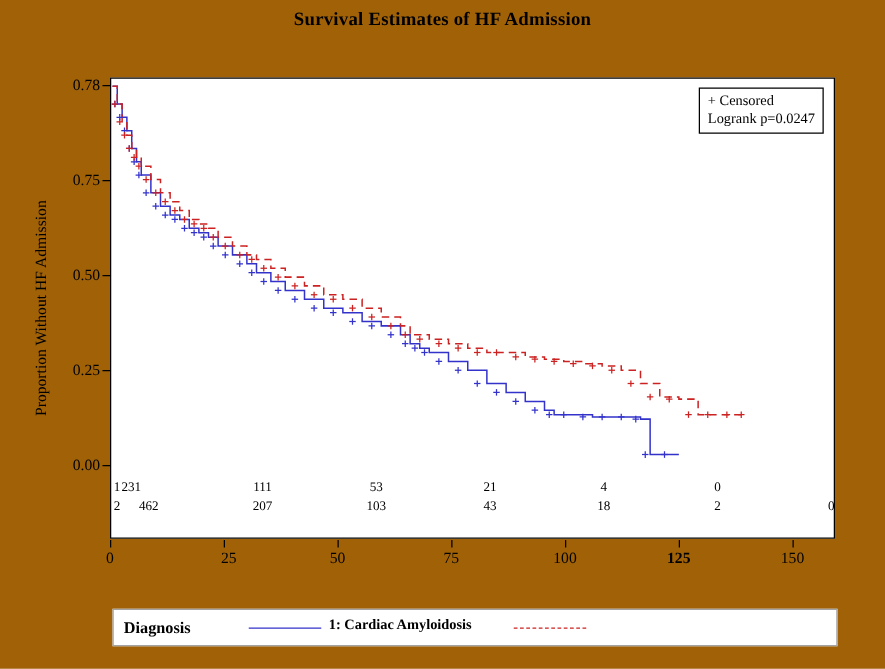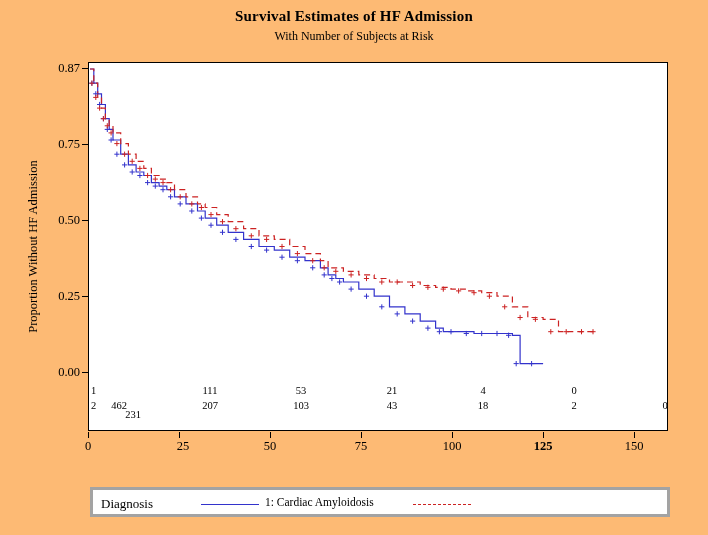--- a/index.html
+++ b/index.html
@@ -11,21 +11,21 @@
     width: 708px;
     height: 535px;
     font-family: "Liberation Serif", serif;
     color: #000000;
     overflow: hidden;
   }
   #stage {
     position: relative;
     width: 708px;
     height: 535px;
-    background: #fdba74;
+    background: #a16207;
   }
   .title {
     position: absolute;
     left: 0;
     top: 8px;
     width: 708px;
     text-align: center;
     font-size: 15px;
     font-weight: bold;
     font-family: "Liberation Serif", serif;
@@ -145,23 +145,24 @@
     text-align: center;
     font-size: 10.5px;
   }
   
   #legend {
     position: absolute;
     left: 90px;
     top: 487px;
     width: 580px;
     height: 30px;
-    border: 3px solid #a3a3a3;
+    border: 1px solid #a3a3a3;
     box-sizing: border-box;
     background: #ffffff;
+    font-weight: bold;
   }
   #legend-title {
     position: absolute;
     left: 8px;
     top: 6px;
     font-size: 13px;
   }
   .legend-line {
     position: absolute;
     top: 14px;
@@ -174,27 +175,26 @@
     top: 6px;
     font-size: 11.5px;
   }
 </style>
 </head>
 <body>
 
 <div id="stage">
 
   <div class="title">Survival Estimates of HF Admission</div>
-  <div class="subtitle">With Number of Subjects at Risk</div>
 
   <div id="ylabel-wrap">
     <div class="ylabel">Proportion Without HF Admission</div>
   </div>
 
-  <div class="ytick" style="left:34px; top:62px;">0.87</div>
+  <div class="ytick" style="left:34px; top:62px;">0.78</div>
   <div class="ytick" style="left:34px; top:138px;">0.75</div>
   <div class="ytick" style="left:34px; top:214px;">0.50</div>
   <div class="ytick" style="left:34px; top:290px;">0.25</div>
   <div class="ytick" style="left:34px; top:366px;">0.00</div>
 
   <div class="ytickmark" style="left:82px; top:68px;"></div>
   <div class="ytickmark" style="left:82px; top:144px;"></div>
   <div class="ytickmark" style="left:82px; top:220px;"></div>
   <div class="ytickmark" style="left:82px; top:296px;"></div>
   <div class="ytickmark" style="left:82px; top:372px;"></div>
@@ -546,27 +546,31 @@
             <line x1="489.9" y1="268.7" x2="495.1" y2="268.7"></line>
             <line x1="492.5" y1="266.1" x2="492.5" y2="271.3"></line>
           </g>
           <g stroke="#cc2222" stroke-width="1">
             <line x1="501.4" y1="268.7" x2="506.6" y2="268.7"></line>
             <line x1="504.0" y1="266.1" x2="504.0" y2="271.3"></line>
           </g>
         </g>
     </svg>
 
+    <div id="annot-box">
+      <div>+ Censored</div>
+      <div>Logrank p=0.0247</div>
+    </div>
   </div>
 
   <div id="atrisk">
     <div class="risk-row-label" style="top:0px;">1</div>
     <div class="risk-row-label" style="top:15px;">2</div>
 
-    <div class="risk-cell" style="left:28px;  top:0px;margin-top:24px;">231</div>
+    <div class="risk-cell" style="left:0;  top:0px;">231</div>
     <div class="risk-cell" style="left:105px; top:0px;">111</div>
     <div class="risk-cell" style="left:196px; top:0px;">53</div>
     <div class="risk-cell" style="left:287px; top:0px;">21</div>
     <div class="risk-cell" style="left:378px; top:0px;">4</div>
     <div class="risk-cell" style="left:469px; top:0px;">0</div>
 
     <div class="risk-cell" style="left:14px;  top:15px;">462</div>
     <div class="risk-cell" style="left:105px; top:15px;">207</div>
     <div class="risk-cell" style="left:196px; top:15px;">103</div>
     <div class="risk-cell" style="left:287px; top:15px;">43</div>

